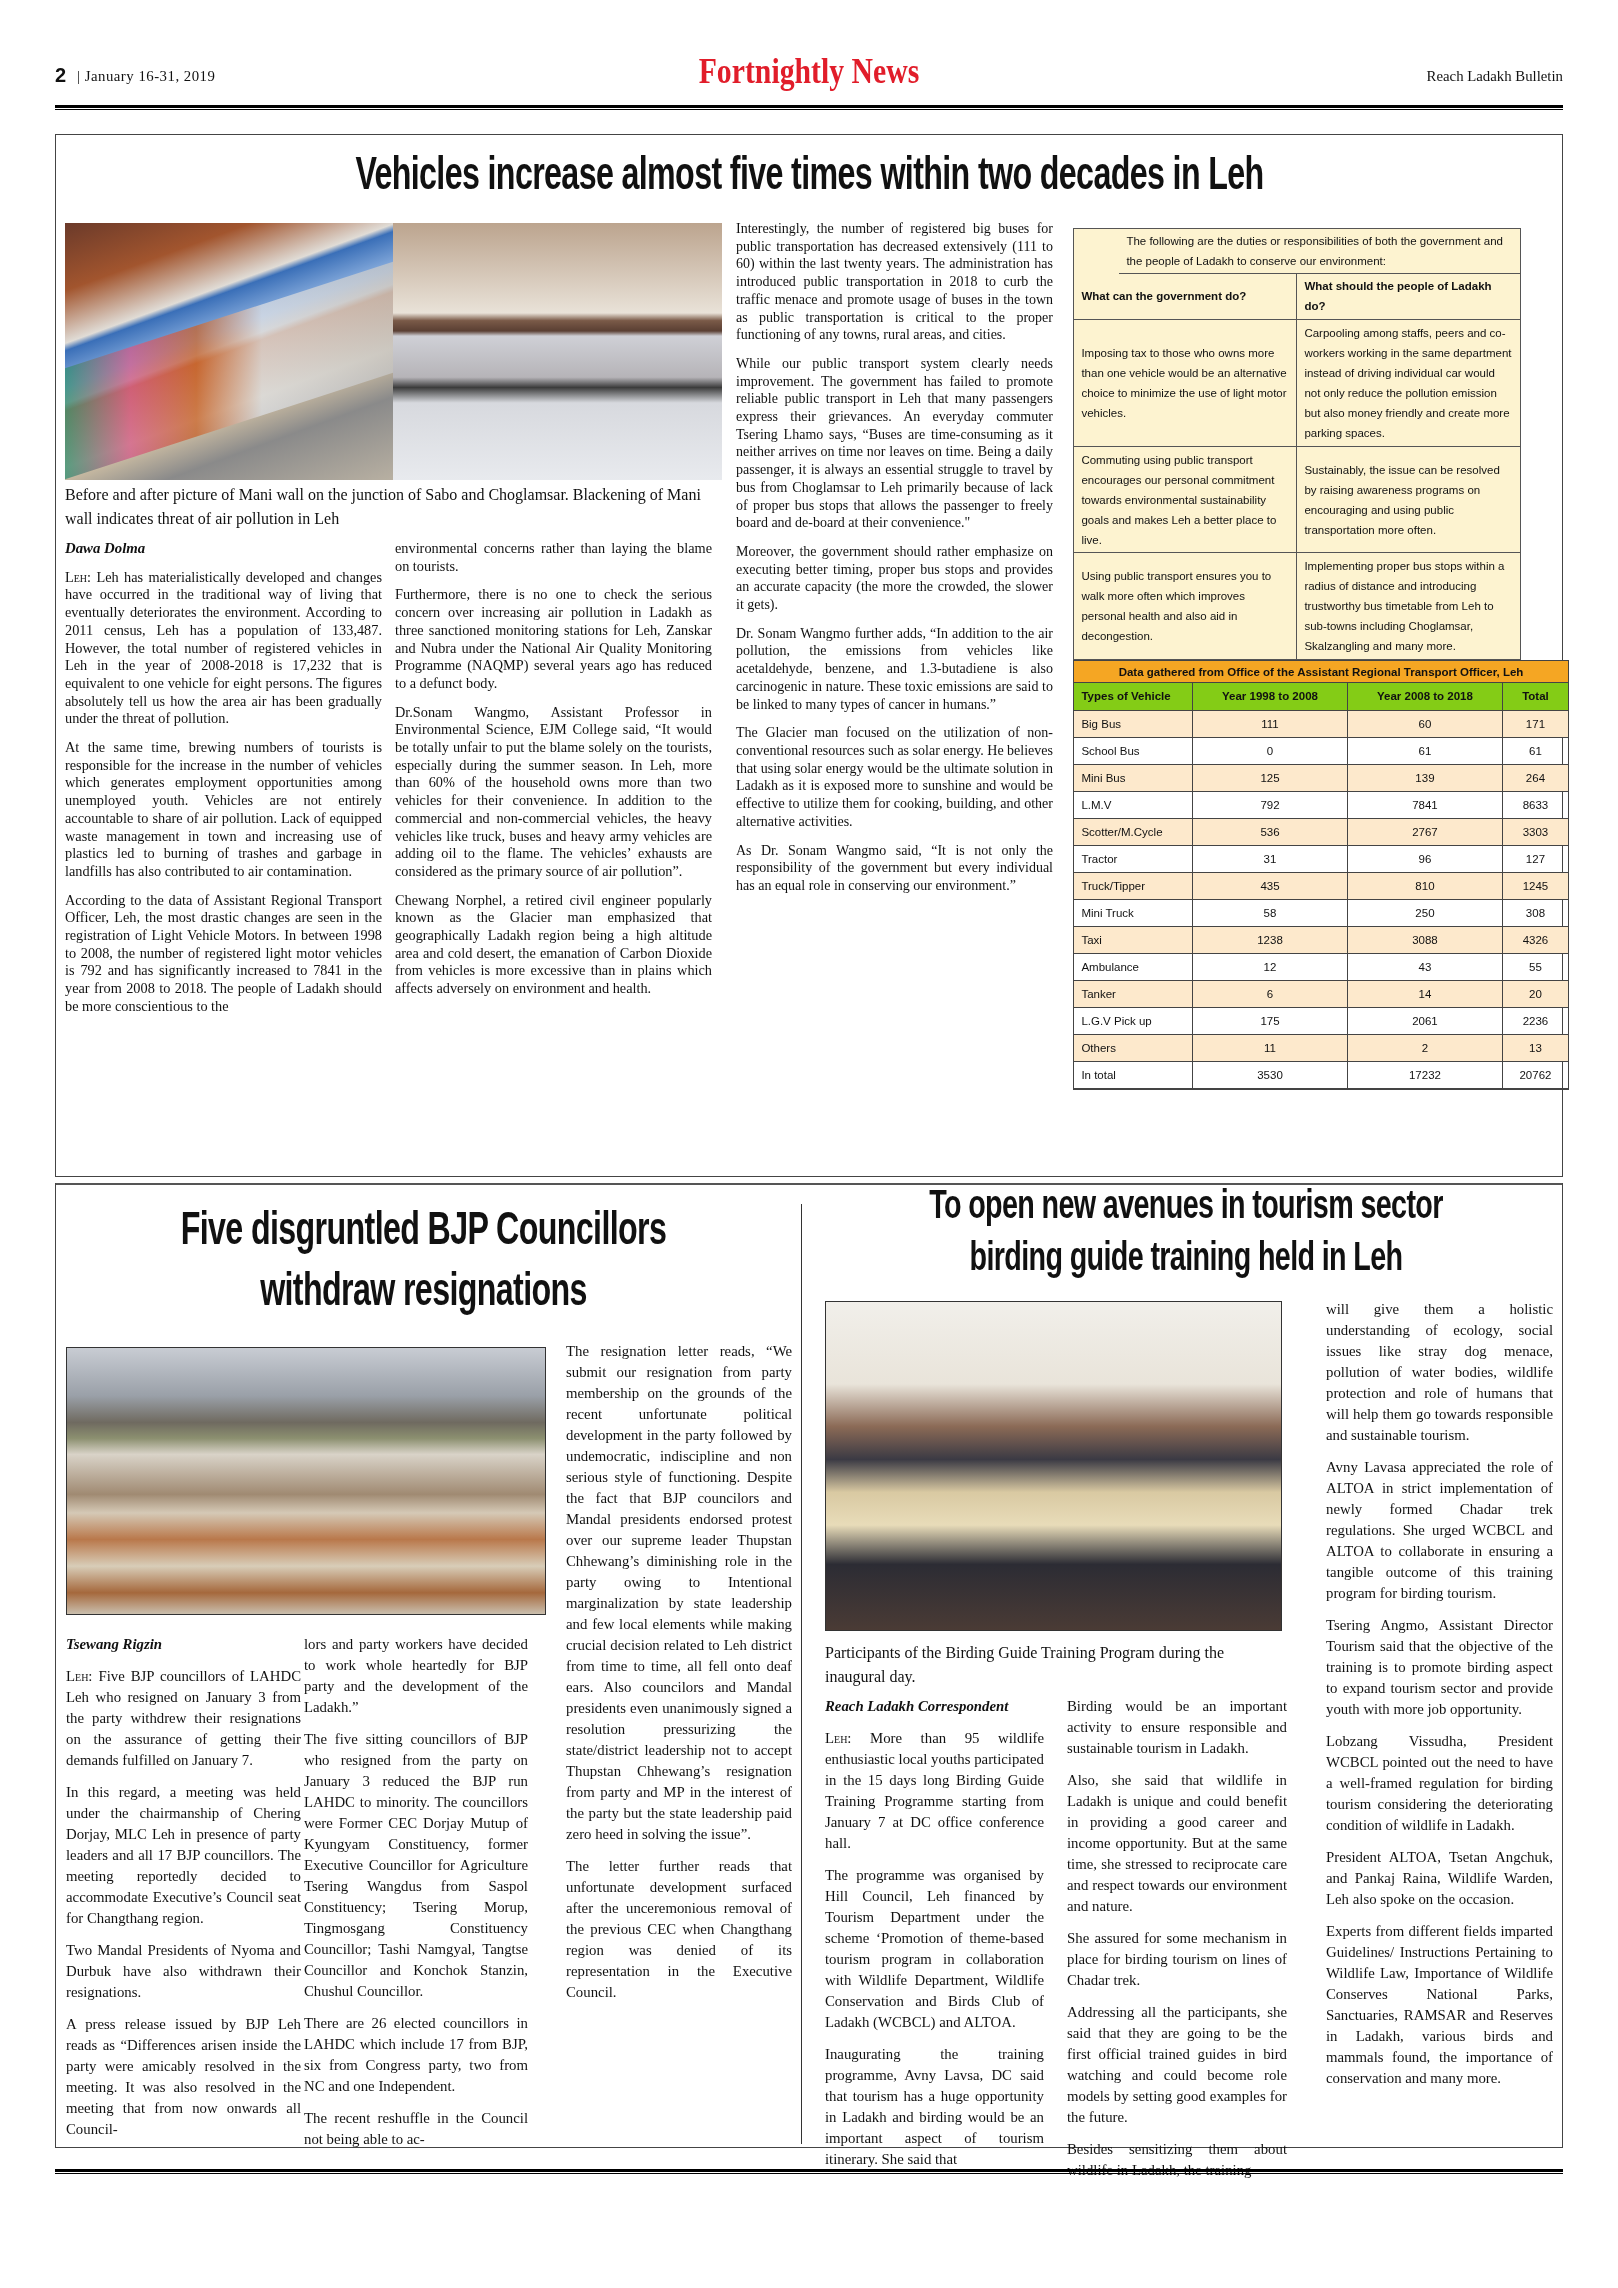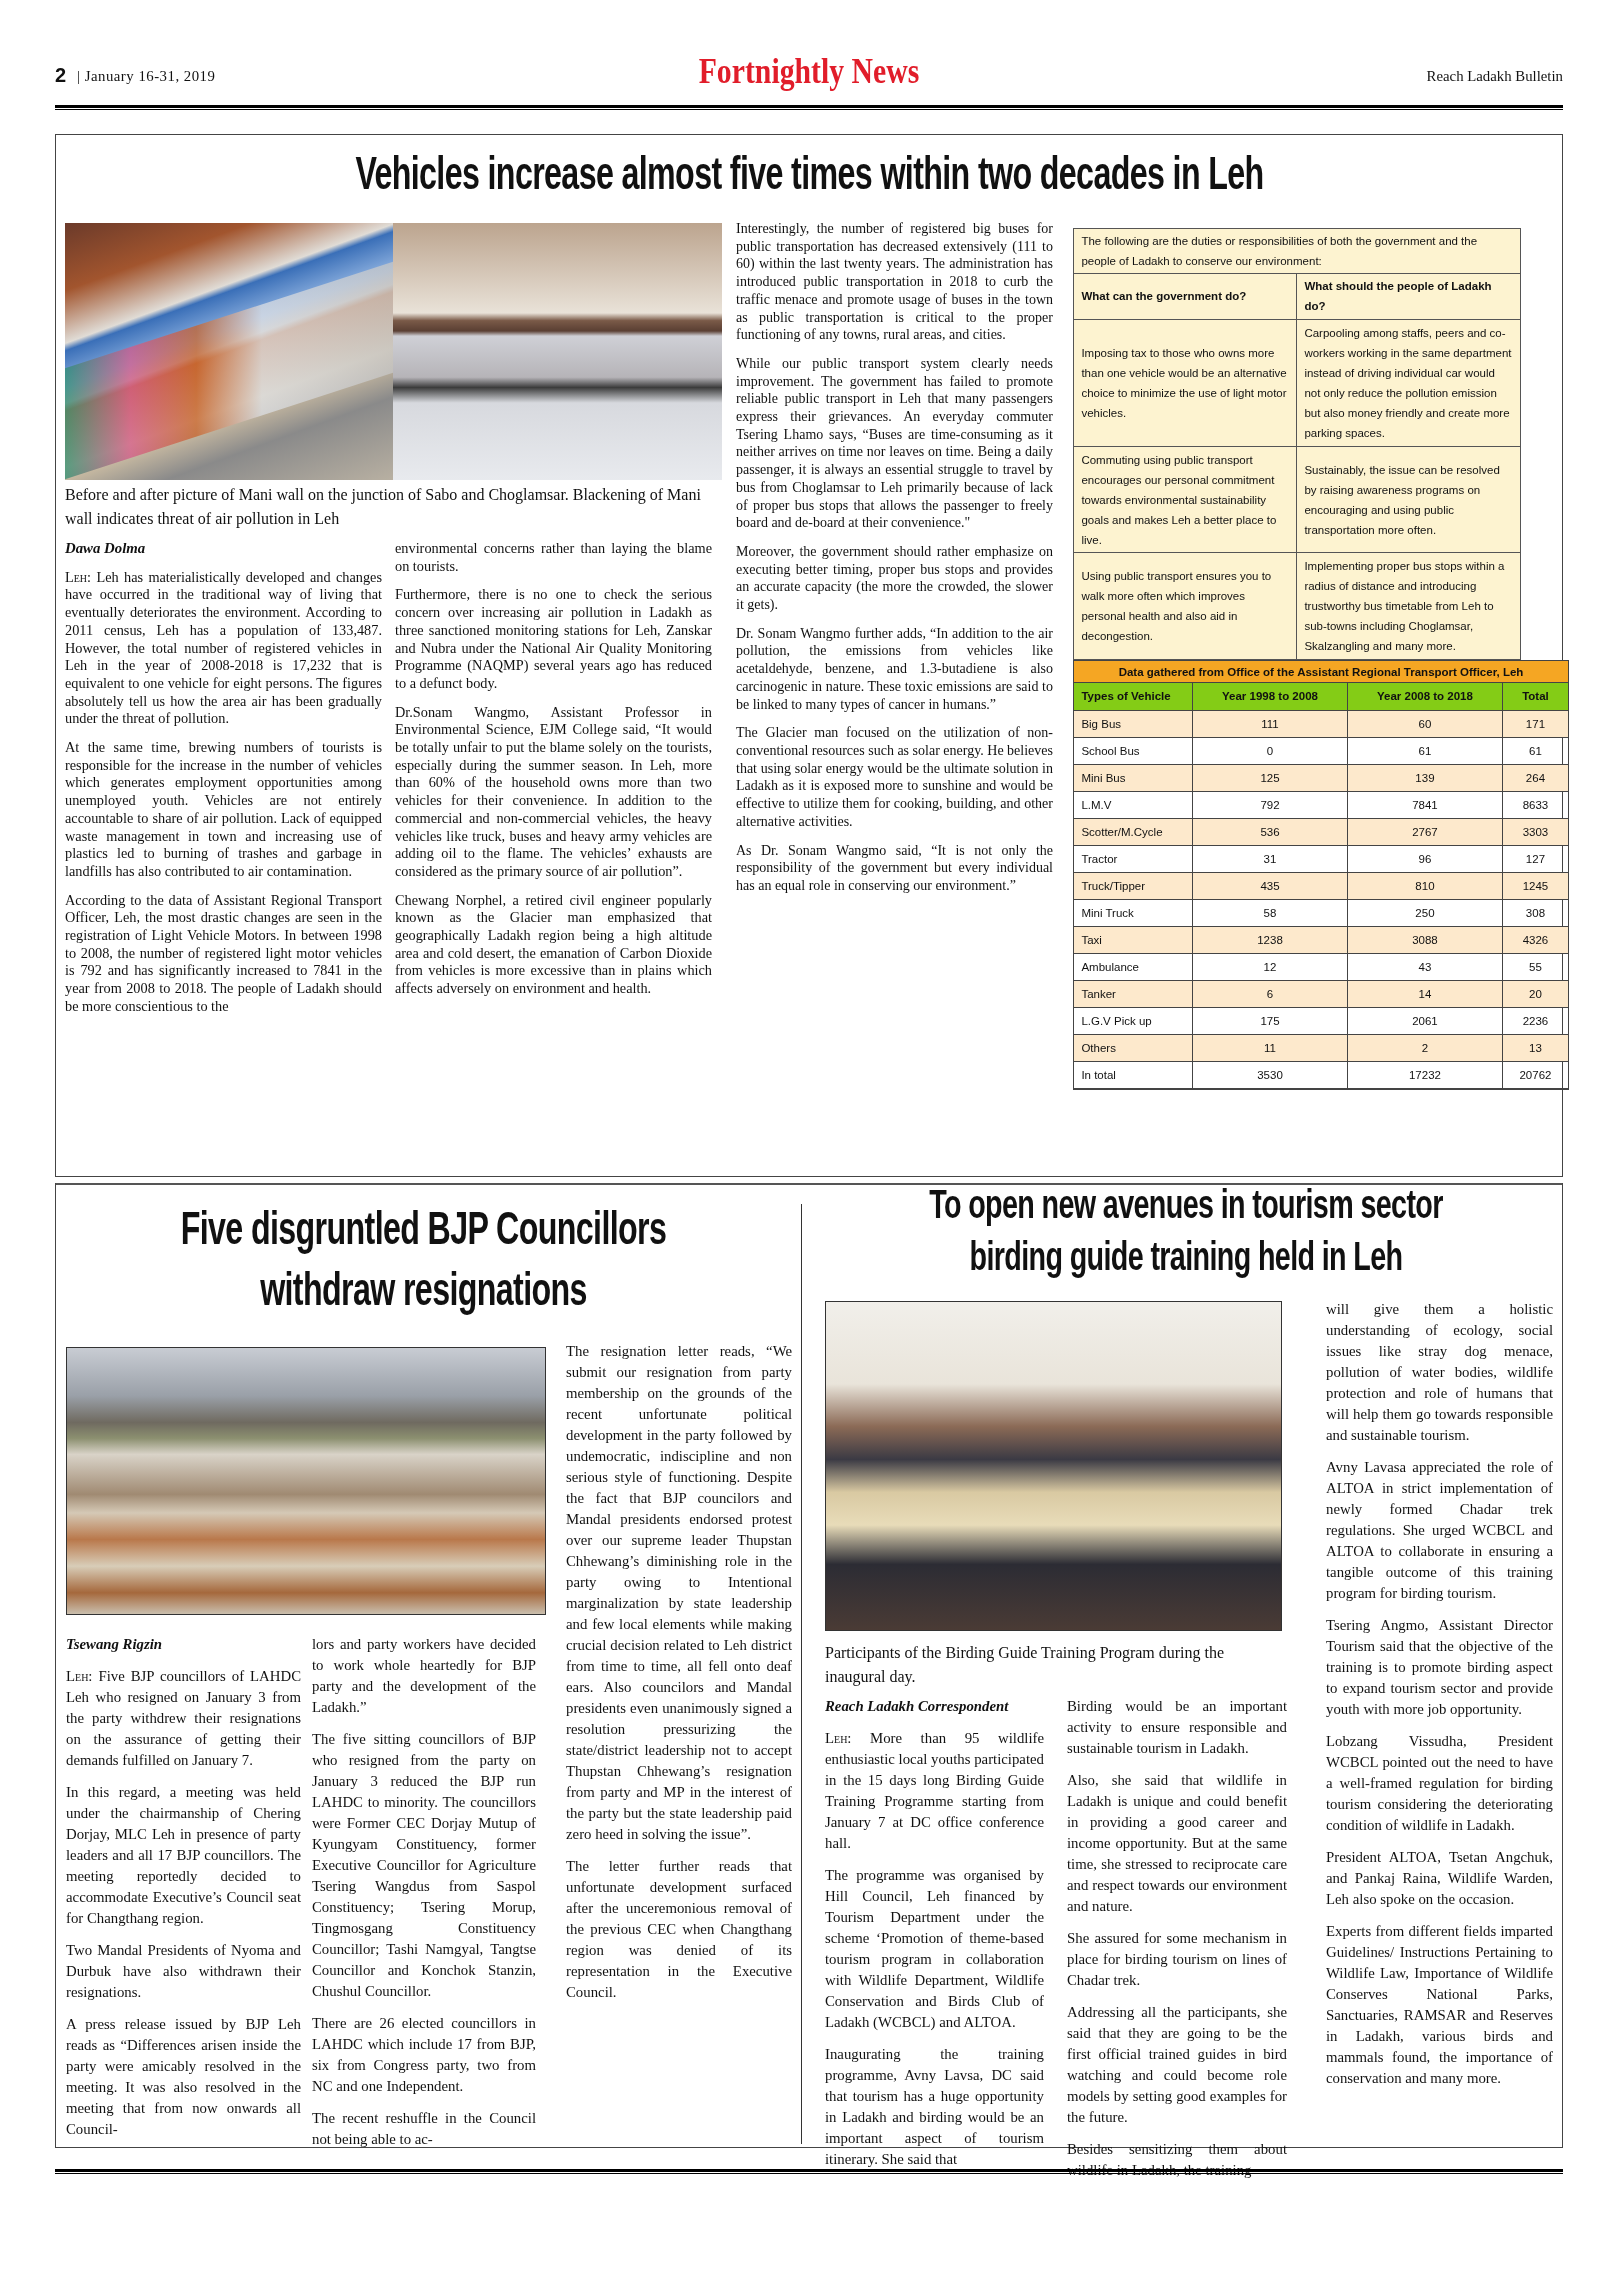--- a/index.html
+++ b/index.html
@@ -18,21 +18,21 @@
   .col { position: absolute; font-size: 14.3px; line-height: 17.7px; text-align: justify; }
   .col p { margin-bottom: 11px; }
   .byline { font-style: italic; font-weight: bold; margin-bottom: 11px; font-size: 14.8px; }
   .dateline { font-variant: small-caps; }
   .photo { position: absolute; overflow: hidden; }
   .caption { position: absolute; font-size: 16px; line-height: 24px; }
   .vrule { position: absolute; width: 0.9px; background: #333; }
   .hrule { position: absolute; height: 1.8px; background: #555; }
   
   .duties { position: absolute; left: 1073px; top: 228px; width: 448px; border: 1.8px solid #555; background: #fdf3d0; font-family: "Liberation Sans", sans-serif; font-size: 11.5px; line-height: 20px; transform-origin: left top; }
-  .duties .intro { padding: 1.8px 7.4px; border-bottom: 1.8px solid #555; }
+  .duties .intro { padding: 1.8px 7.4px; border-bottom: 1.8px solid #555; margin-left: 45px; }
   .duties .row { display: flex; border-bottom: 1.8px solid #555; }
   .duties .row:last-child { border-bottom: none; }
   .duties .cell { width: 50%; padding: 2.8px 7.4px; display: flex; align-items: center; }
   .duties .cell:first-child { border-right: 1.8px solid #555; }
   .duties .head .cell { font-weight: bold; }
   
   .vtable { position: absolute; left: 1073px; top: 660px; width: 496px; border: 1.8px solid #444; font-family: "Liberation Sans", sans-serif; font-size: 11.5px; }
   .vtable .title { background: #f5a623; text-align: center; font-weight: bold; padding: 4.6px 0; border-bottom: 1.8px solid #444; }
   .vtable table { width: 100%; border-collapse: collapse; }
   .vtable td { border: 1.4px solid #444; height: 27px; padding: 0 7.4px; text-align: center; }
@@ -212,21 +212,21 @@
 <div class="headline h-bjp">Five disgruntled BJP Councillors withdraw resignations</div>
 <div class="photo" style="left:66px; top:1347px; width:480px; height:268px; border:0.9px solid #333; background: linear-gradient(180deg, #c8ccd3 0%, #9aa0a8 18%, #6f6a60 28%, #8c9070 34%, #d9d3c8 40%, #a08a72 55%, #d5c9b6 62%, #b9784b 72%, #d8cdb8 82%, #a5683c 92%, #cabfae 100%);"></div>
 
 <div class="col" style="left:66px; top:1634px; width:235px; font-size:14.8px; line-height:21px;">
   <div class="byline">Tsewang Rigzin</div>
   <p><span class="dateline">Leh:</span> <span>Five BJP councillors of LAHDC Leh who resigned on January 3 from the party withdrew their resignations on the assurance of getting their demands fulfilled on January 7.</span></p>
   <p>In this regard, a meeting was held under the chairmanship of Chering Dorjay, MLC Leh in presence of party leaders and all 17 BJP councillors. The meeting reportedly decided to accommodate Executive’s Council seat for Changthang region.</p>
   <p>Two Mandal Presidents of Nyoma and Durbuk have also withdrawn their resignations.</p>
   <p>A press release issued by BJP Leh reads as “Differences arisen inside the party were amicably resolved in the meeting. It was also resolved in the meeting that from now onwards all Council-</p>
 </div>
-<div class="col" style="left:312px; top:1634px; width:224px; font-size:14.8px; line-height:21px;">
+<div class="col" style="left:304px; top:1634px; width:224px; font-size:14.8px; line-height:21px;">
   <p>lors and party workers have decided to work whole heartedly for BJP party and the development of the Ladakh.”</p>
   <p>The five sitting councillors of BJP who resigned from the party on January 3 reduced the BJP run LAHDC to minority. The councillors were Former CEC Dorjay Mutup of Kyungyam Constituency, former Executive Councillor for Agriculture Tsering Wangdus from Saspol Constituency; Tsering Morup, Tingmosgang Constituency Councillor; Tashi Namgyal, Tangtse Councillor and Konchok Stanzin, Chushul Councillor.</p>
   <p>There are 26 elected councillors in LAHDC which include 17 from BJP, six from Congress party, two from NC and one Independent.</p>
   <p>The recent reshuffle in the Council not being able to ac-</p>
 </div>
 <div class="col" style="left:566px; top:1341px; width:226px; font-size:14.8px; line-height:21px;">
   <p>The resignation letter reads, “We submit our resignation from party membership on the grounds of the recent unfortunate political development in the party followed by undemocratic, indiscipline and non serious style of functioning. Despite the fact that BJP councilors and Mandal presidents endorsed protest over our supreme leader Thupstan Chhewang’s diminishing role in the party owing to Intentional marginalization by state leadership and few local elements while making crucial decision related to Leh district from time to time, all fell onto deaf ears. Also councilors and Mandal presidents even unanimously signed a resolution pressurizing the state/district leadership not to accept Thupstan Chhewang’s resignation from party and MP in the interest of the party but the state leadership paid zero heed in solving the issue”.</p>
   <p>The letter further reads that unfortunate development surfaced after the unceremonious removal of the previous CEC when Changthang region was denied of its representation in the Executive Council.</p>
 </div>
 

